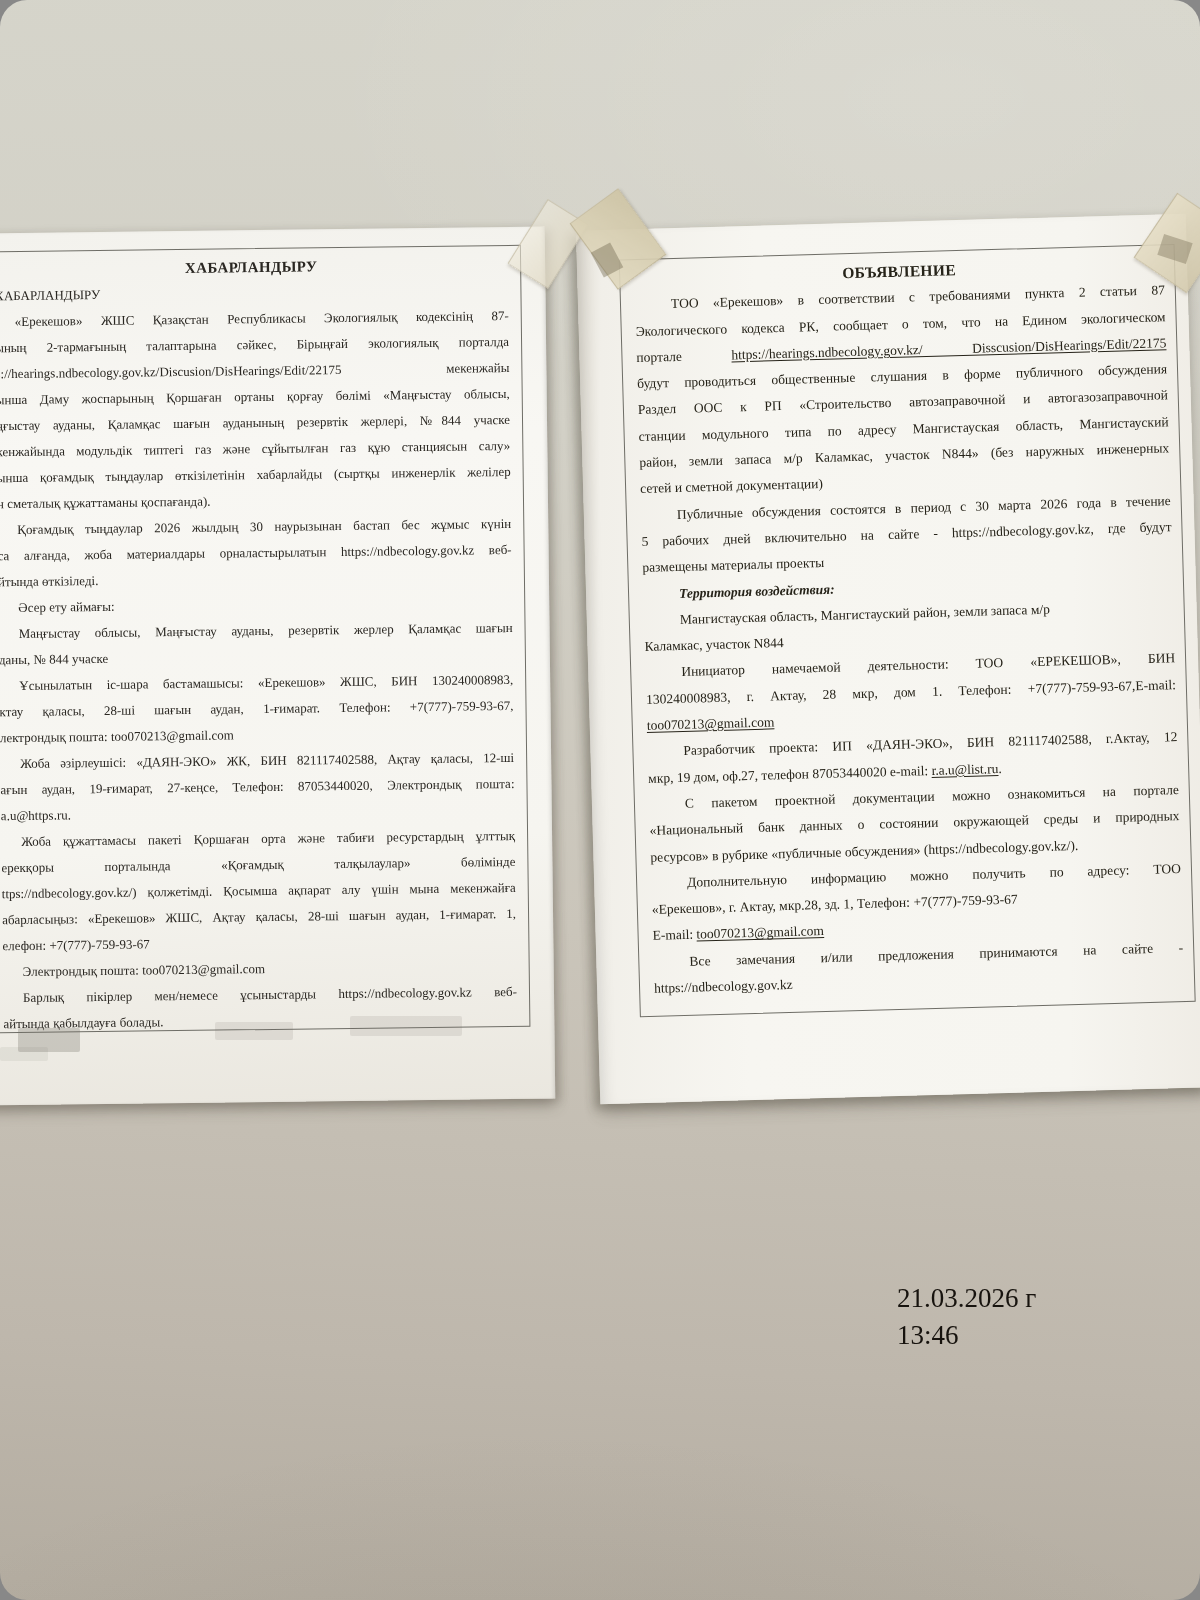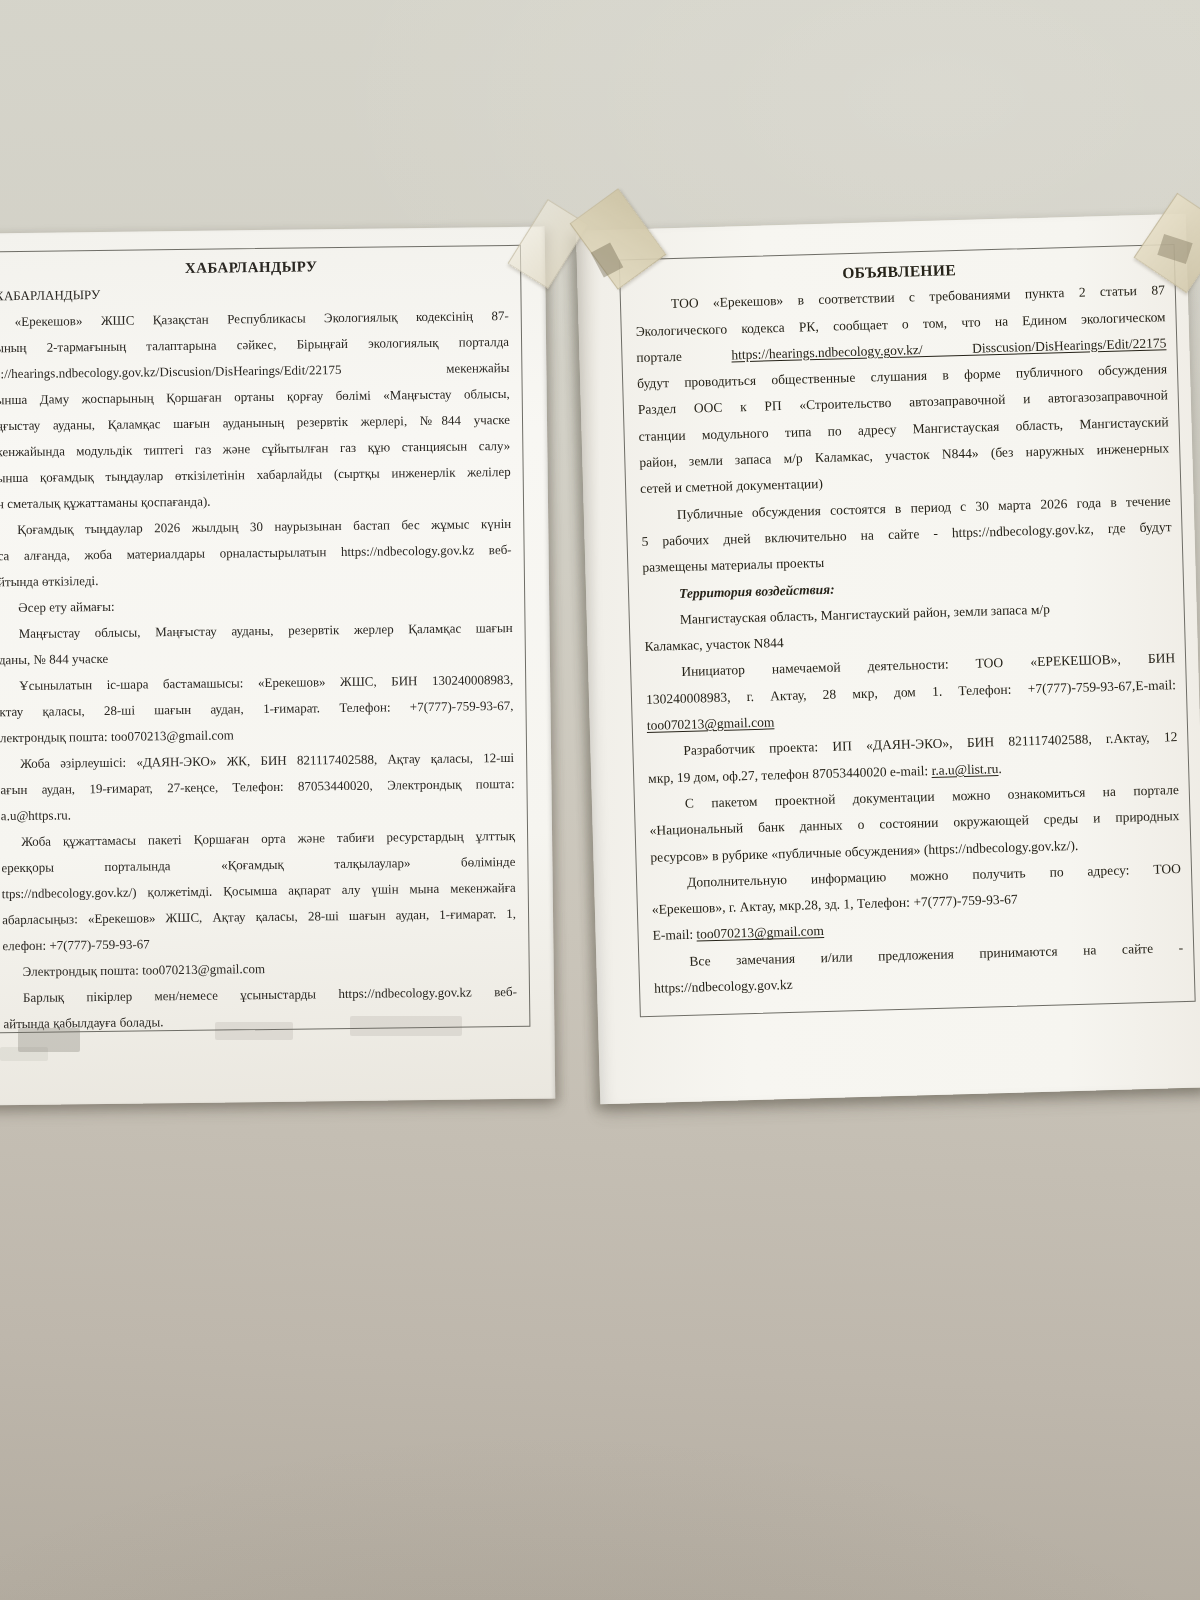--- a/index.html
+++ b/index.html
@@ -2,20 +2,21 @@
 <html><head>
 <meta charset="utf-8">
 <style>
   html,body{margin:0;padding:0;background:#888;}
   .scene{
     position:relative;width:1200px;height:1600px;overflow:hidden;
     background:
       radial-gradient(900px 500px at 78% 6%, rgba(255,255,255,0.12), rgba(255,255,255,0) 70%),
       radial-gradient(1500px 950px at 45% 125%, rgba(80,70,58,0.16), rgba(80,70,58,0) 60%),
       linear-gradient(183deg,#d6d5cb 0%,#d2d0c6 28%,#cac5ba 58%,#beb7ac 84%,#b3aca0 100%);
+    border-radius: 27px;
   }
   
   .paper{position:absolute;}
   #paper-left{
     left:-22px;top:230px;width:572px;height:872px;
     transform:rotate(-0.7deg);
     background:linear-gradient(178deg,#f3f2ed 0%,#f8f7f3 25%,#f6f5f0 70%,#eae7df 100%);
     box-shadow:0 7px 14px rgba(70,63,52,0.35), 5px 3px 8px rgba(70,63,52,0.18),
                inset -3px 0 4px -2px rgba(0,0,0,0.14);
   }
@@ -196,14 +197,18 @@
   <div class="ghost" id="ghost-2"></div>
   <div class="ghost" id="ghost-3"></div>
   <div class="ghost" id="ghost-4"></div>
 
   <div class="tape" id="tape-1"></div>
   <div class="tape" id="tape-2"></div>
   <div class="tape" id="tape-2b"></div>
   <div class="tape" id="tape-3"></div>
   <div class="tape" id="tape-3b"></div>
 
+  <div class="timestamp">
+    <div>21.03.2026 г</div>
+    <div>13:46</div>
+  </div>
 
 </div>
 
 </body></html>

